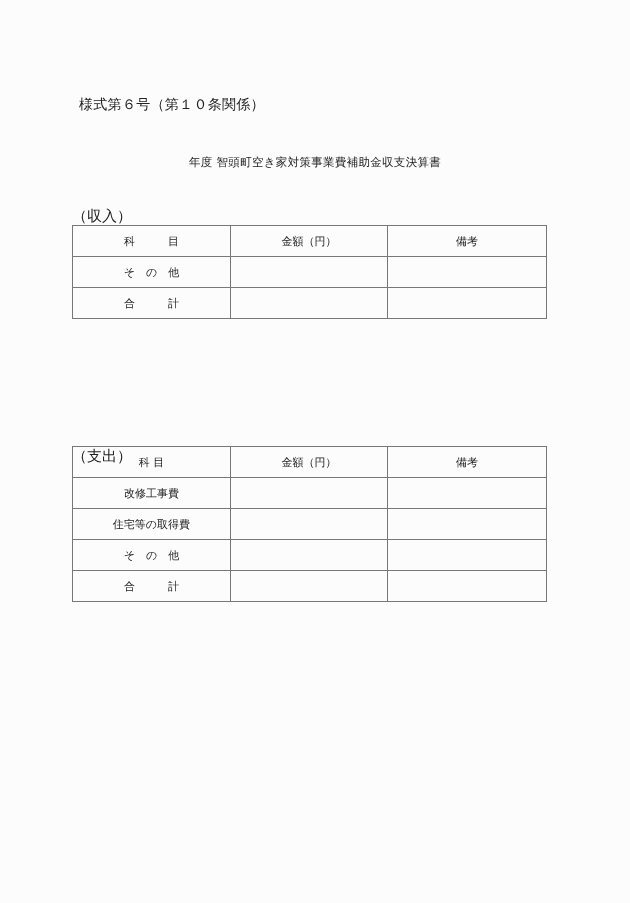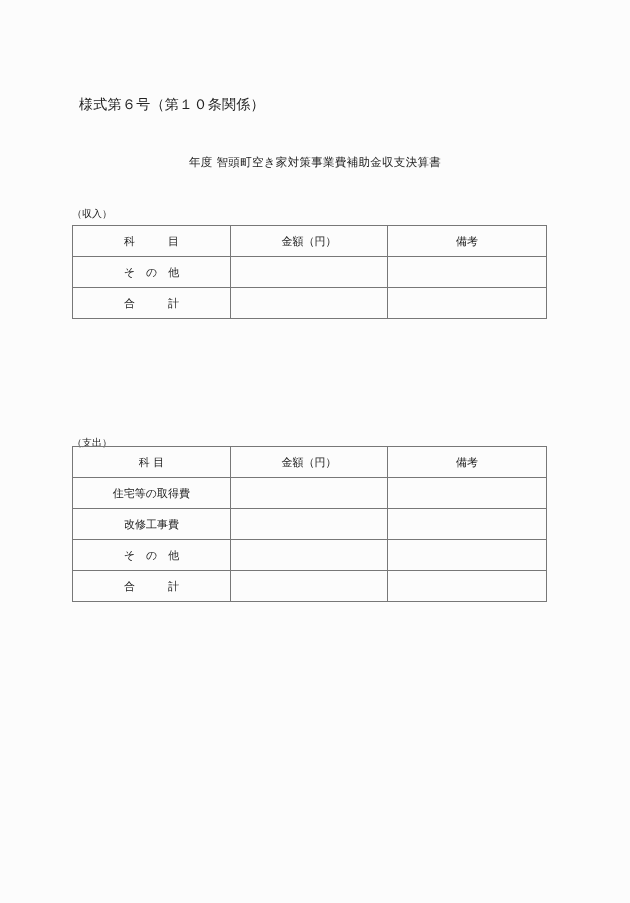--- a/index.html
+++ b/index.html
@@ -29,21 +29,21 @@
       width: 630px;
       top: 155px;
       text-align: center;
       font-size: 11.5px;
       letter-spacing: 0.3px;
     }
     .doc-title .year { margin-right: 4px; font-family: Liberation Mono, monospace; }
     .section-label {
       position: absolute;
       left: 72px;
-      font-size: 10px;
+      font-size: 15px;
     }
     table.ledger {
       position: absolute;
       left: 72px;
       width: 474px;
       border-collapse: collapse;
       table-layout: fixed;
     }
     table.ledger td, table.ledger th {
       border: 1.3px solid #777;
@@ -89,41 +89,41 @@
     <td></td>
   </tr>
   <tr>
     <td class="spaced">合　　　計</td>
     <td></td>
     <td></td>
   </tr>
 </tbody>
   </table>
 
-<div class="section-label" style="top:436px;">（支出）</div>
+<div class="section-label" style="top:447px;">（支出）</div>
 
 <table class="ledger" style="top:446px;">
   <colgroup>
       <col class="c1">
       <col class="c2">
       <col class="c3">
     </colgroup>
   <tbody>
       <tr>
     <th class="spaced">科 目</th>
     <th>金額（円）</th>
     <th>備考</th>
   </tr>
   <tr>
-    <td class="spaced">住宅等の取得費</td>
+    <td class="spaced">改修工事費</td>
     <td></td>
     <td></td>
   </tr>
   <tr>
-    <td class="spaced">改修工事費</td>
+    <td class="spaced">住宅等の取得費</td>
     <td></td>
     <td></td>
   </tr>
   <tr>
     <td class="spaced">そ　の　他</td>
     <td></td>
     <td></td>
   </tr>
   <tr>
     <td class="spaced">合　　　計</td>

